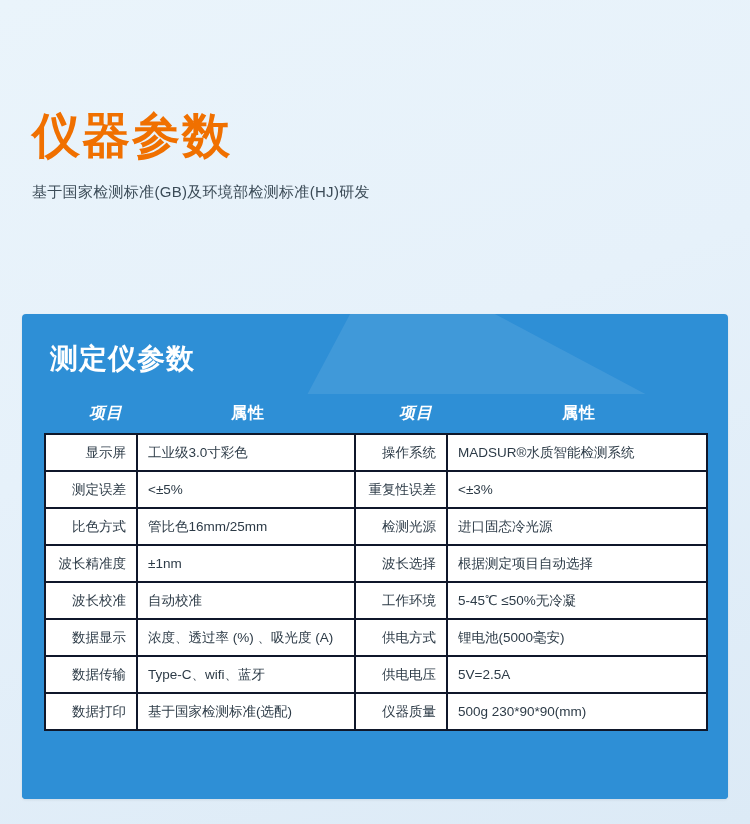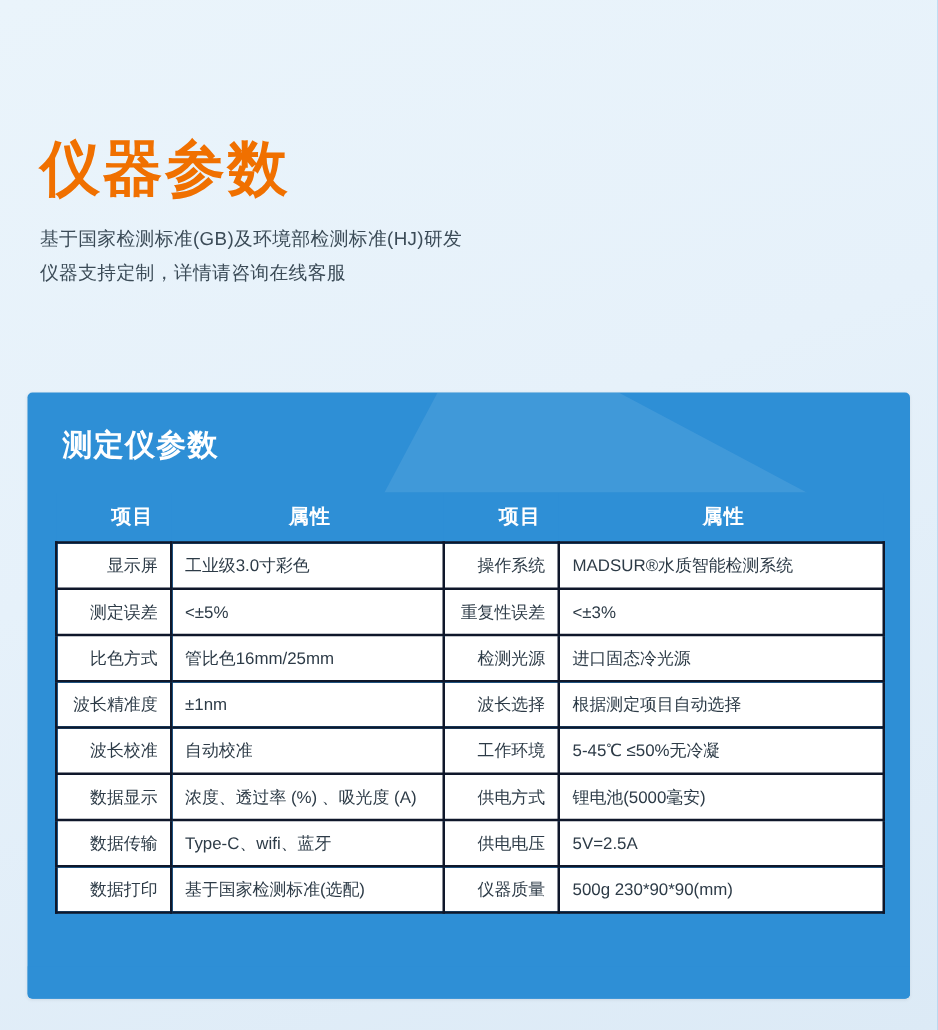--- a/index.html
+++ b/index.html
@@ -67,21 +67,21 @@
     left: 360px;
     top: -60px;
     width: 600px;
     height: 200px;
     background: rgba(255,255,255,0.09);
     transform: rotate(28deg);
     transform-origin: left top;
   }
   .card-title {
     position: relative;
-    font-size: 24px;
+    font-size: 28px;
     font-weight: bold;
     color: #ffffff;
     padding: 26px 0 0 28px;
     letter-spacing: 1px;
   }
 
   table.spec {
     position: absolute;
     left: 22px;
     top: 80px;
@@ -104,21 +104,21 @@
   }
   table.spec thead th {
     background: #2e8fd6;
     color: #ffffff;
     border: none;
     font-size: 16px;
     font-weight: bold;
     height: 40px;
     letter-spacing: 1px;
   }
-  table.spec thead th.lbl { text-align: right; padding-right: 14px; }
+  table.spec thead th.lbl { text-align: right; padding-right: 14px; font-style: italic; }
   table.spec thead th.val { text-align: center; padding-left: 14px; }
 
   td.label {
     text-align: right;
     padding-right: 14px;
     color: #2d3b47;
   }
   td.value {
     text-align: left;
     padding-left: 14px;
@@ -143,21 +143,20 @@
   }
 </style>
 </head>
 <body>
 
 <div class="page">
 
   <div class="header">
     <div class="main-title">仪器参数</div>
     <div class="subtitle-line">基于国家检测标准(GB)及环境部检测标准(HJ)研发</div>
-    <div class="subtitle-line">仪器支持定制，详情请咨询在线客服</div>
   </div>
 
   <div class="card">
     <div class="card-deco"></div>
     <div class="card-title">测定仪参数</div>
 
     <table class="spec">
       <colgroup>
         <col class="c1">
           <col class="c2">

